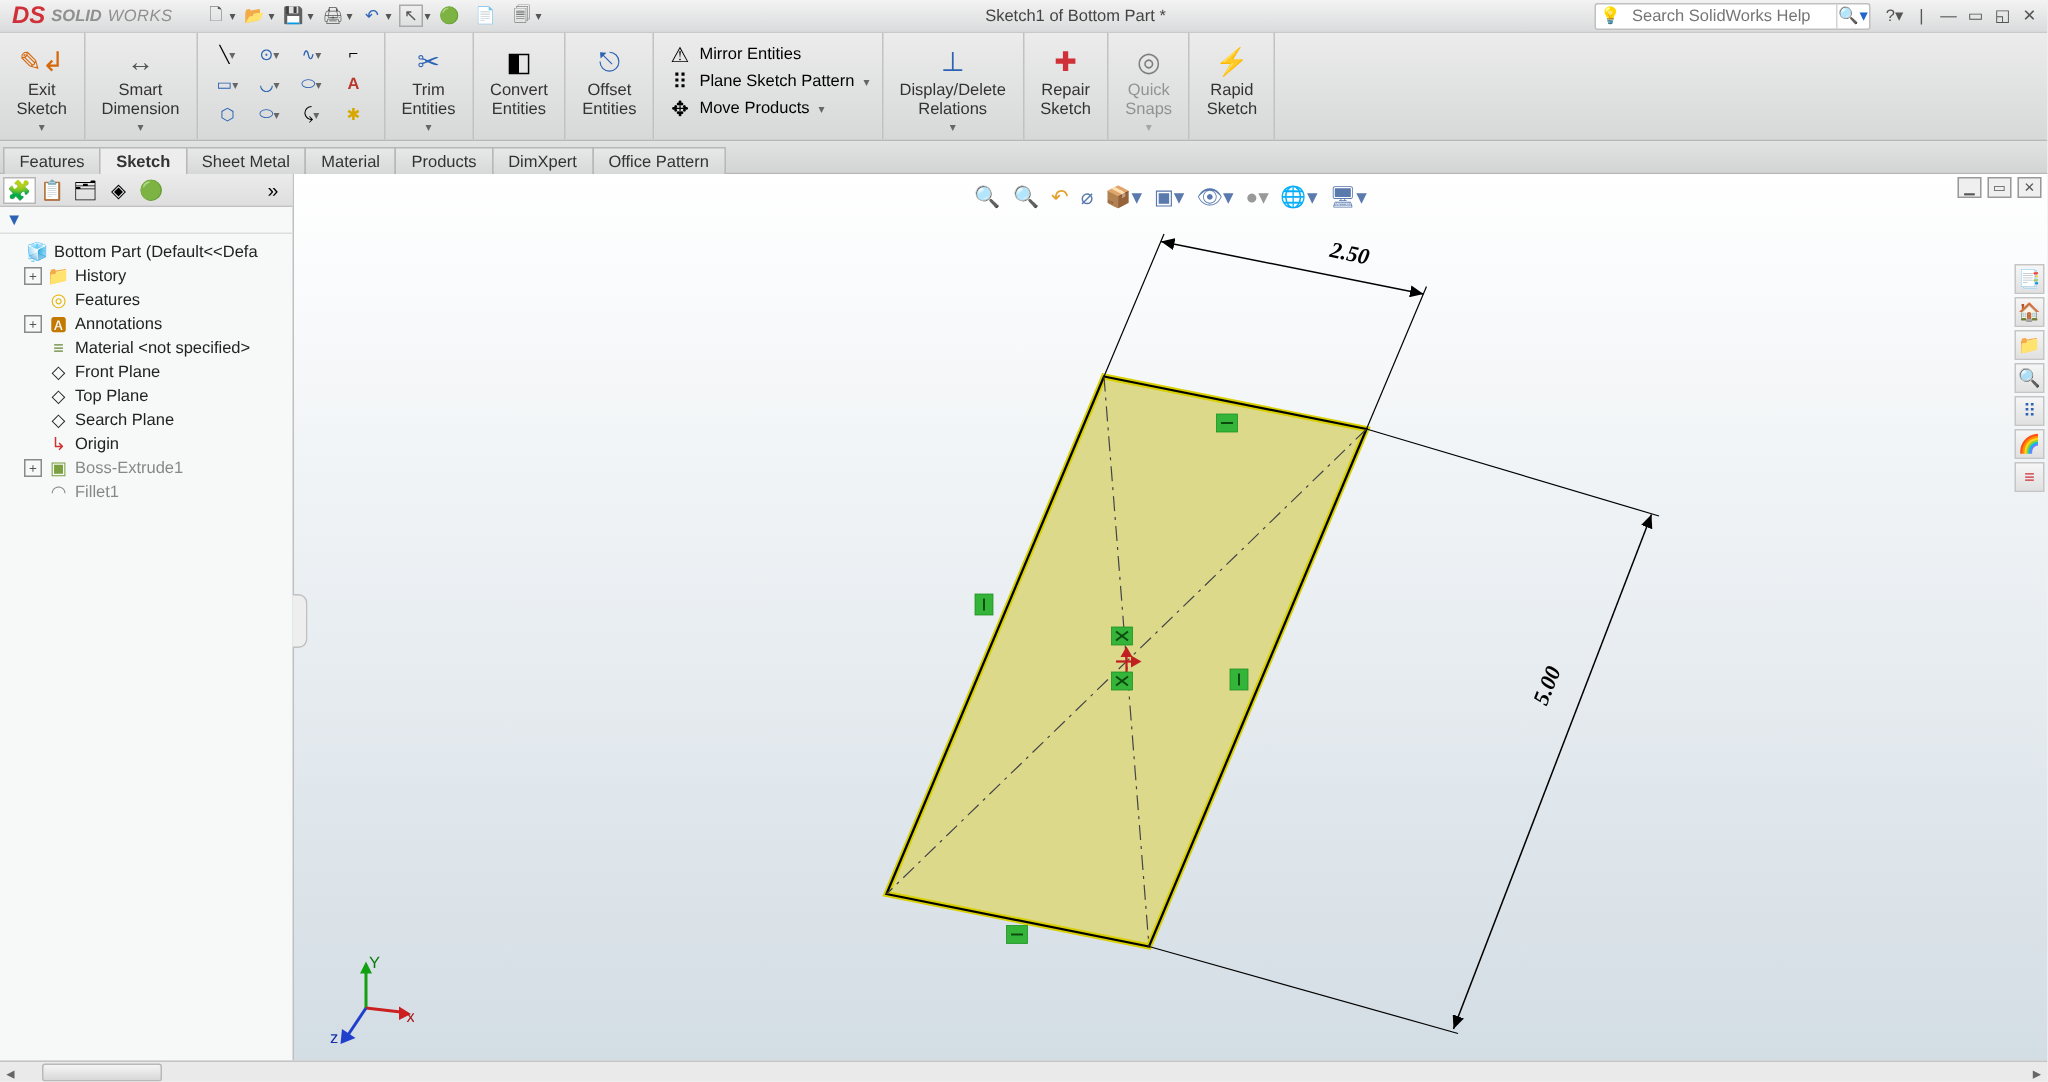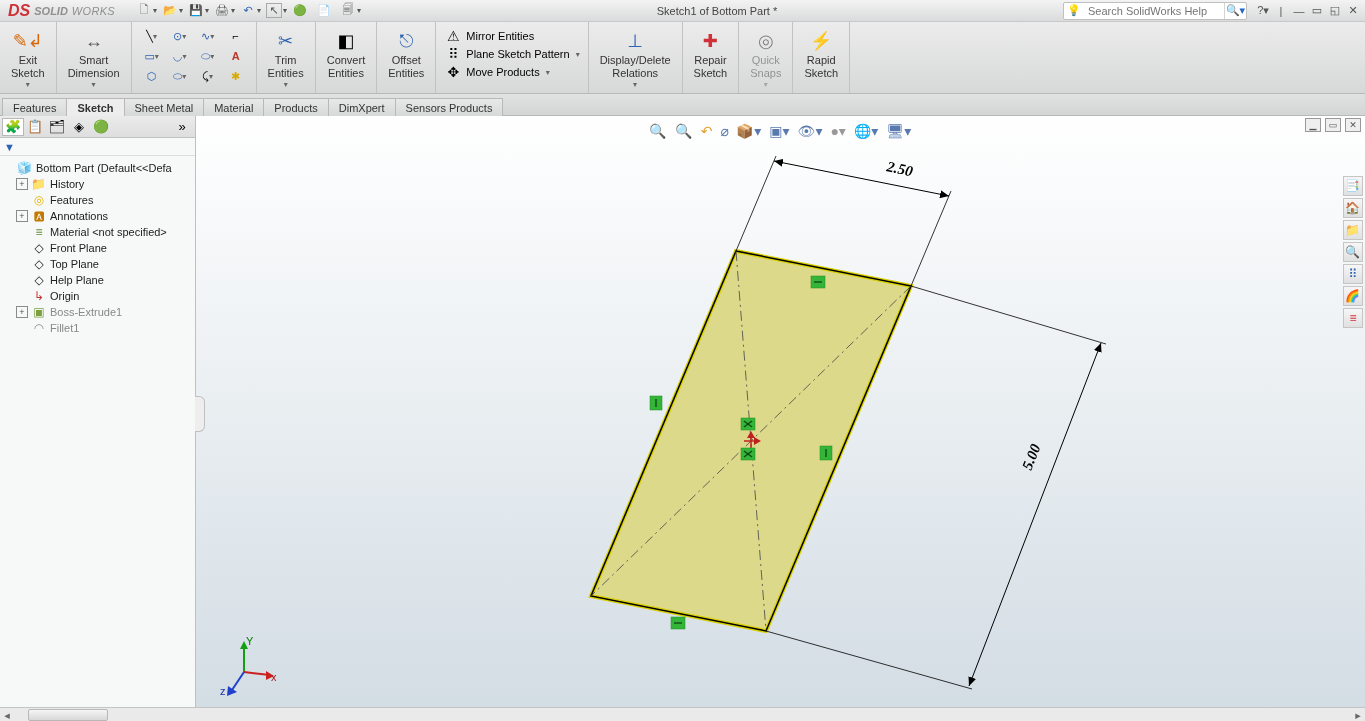--- a/index.html
+++ b/index.html
@@ -292,21 +292,21 @@
   </div>
 </div>
 
 <div class="tab-strip">
   <div class="tab">Features</div>
   <div class="tab active">Sketch</div>
   <div class="tab">Sheet Metal</div>
   <div class="tab">Material</div>
   <div class="tab">Products</div>
   <div class="tab">DimXpert</div>
-  <div class="tab">Sensors Products</div>
+  <div class="tab">Office Pattern</div>
 </div>
 
 <div class="workspace">
 
   <div class="left-panel">
     <div class="panel-tabs">
       <span style="border:1px solid #b8b8b8;background:#fff">🧩</span>
       <span>📋</span>
       <span>🗂</span>
       <span>◈</span>
@@ -349,21 +349,21 @@
           <span>Front Plane</span>
         </div>
       <div class="tree-row ind2">
           <span class="noexp"></span>
           <span class="ico">◇</span>
           <span>Top Plane</span>
         </div>
       <div class="tree-row ind2">
           <span class="noexp"></span>
           <span class="ico">◇</span>
-          <span>Help Plane</span>
+          <span>Search Plane</span>
         </div>
       <div class="tree-row ind2">
           <span class="noexp"></span>
           <span class="ico" style="color:#c33">↳</span>
           <span>Origin</span>
         </div>
       <div class="tree-row ind2">
           <span class="exp">+</span>
           <span class="ico" style="color:#7aa040">▣</span>
           <span style="color:#888">Boss-Extrude1</span>

